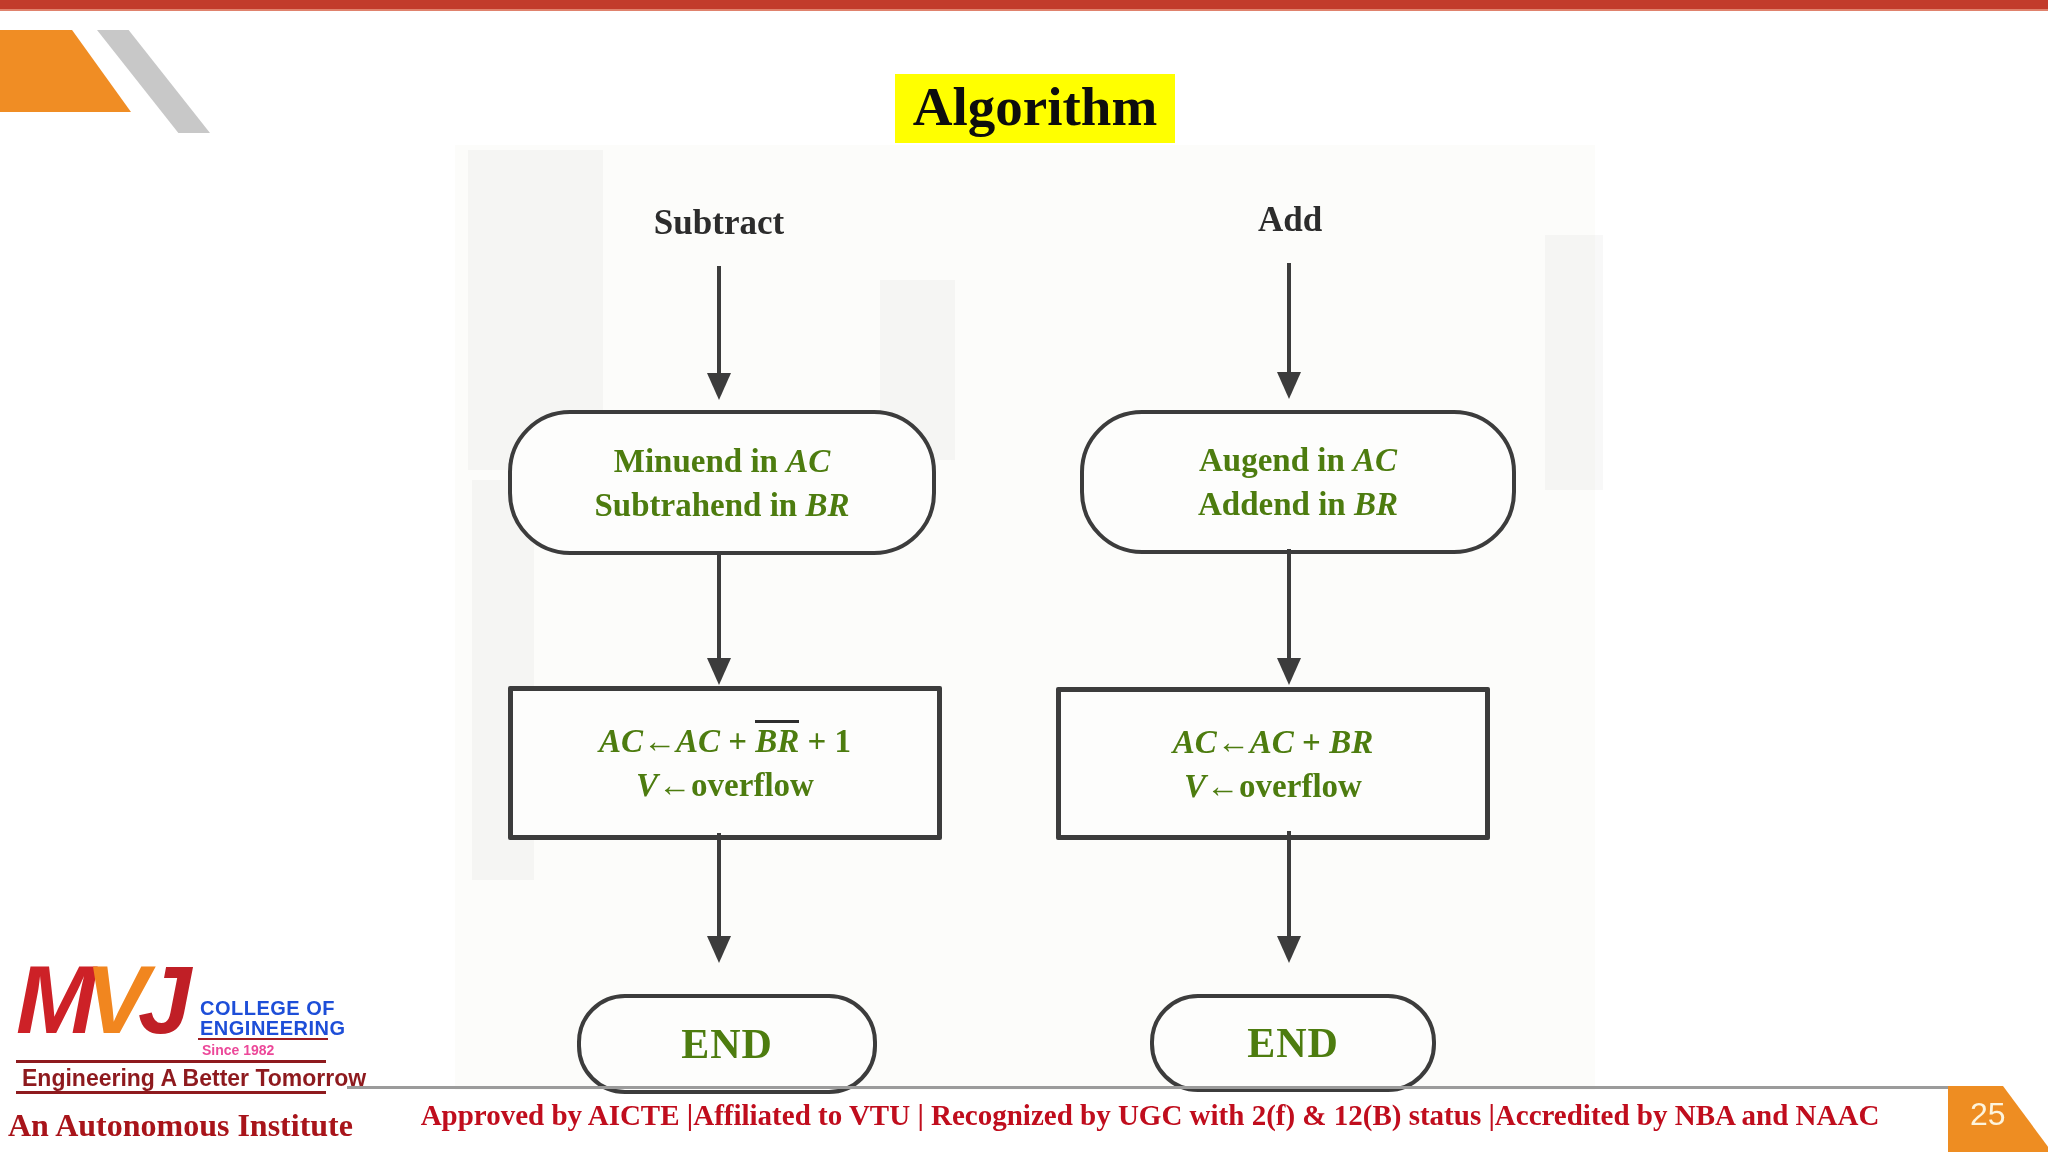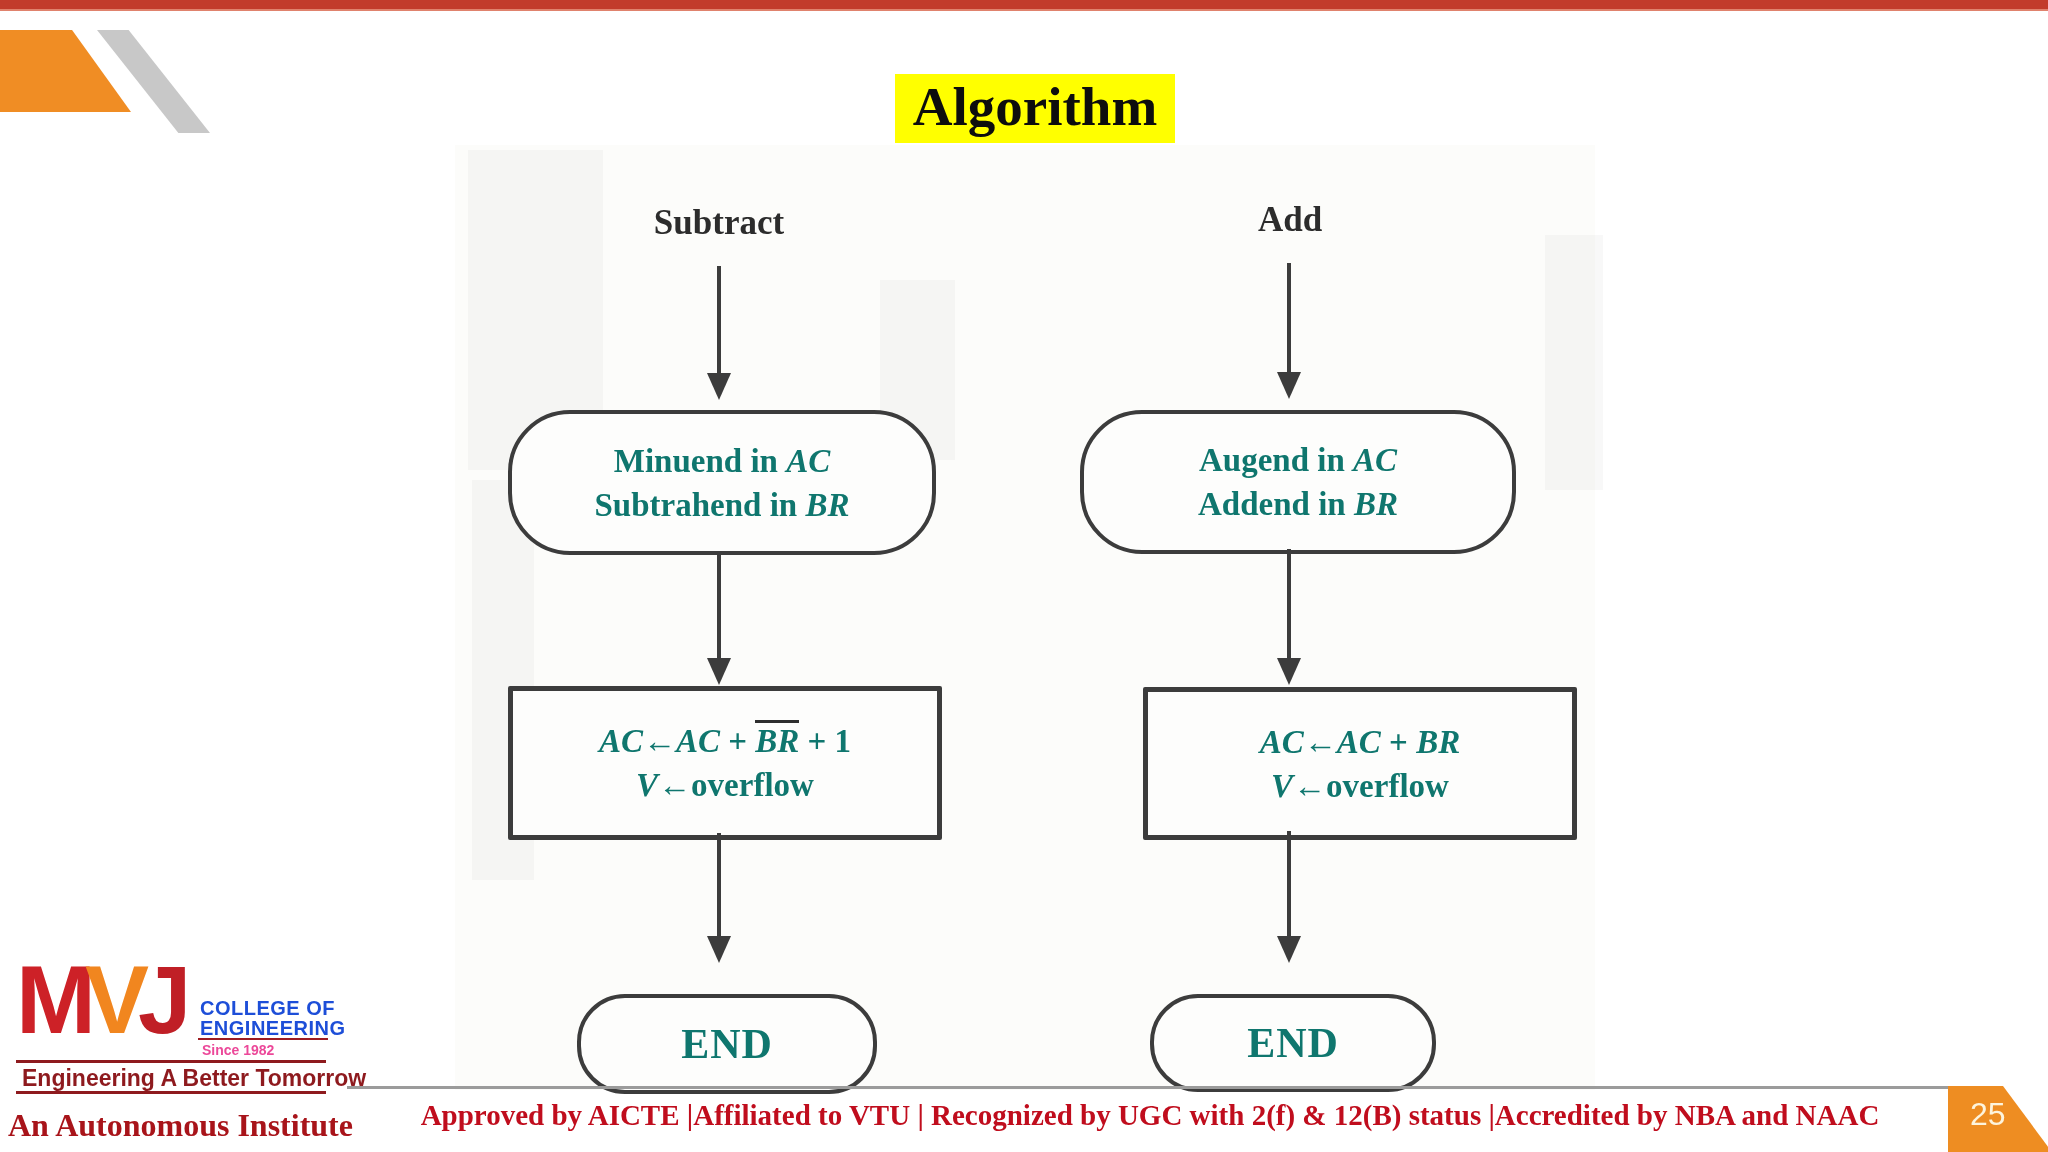--- a/index.html
+++ b/index.html
@@ -18,42 +18,42 @@
   .title-wrap{position:absolute;left:0;top:74px;width:2060px;text-align:center;}
   .title{display:inline-block;background:#ffff00;color:#0d0d0d;
     font-size:55px;font-weight:bold;padding:5px 18px 9px 18px;line-height:1.0;margin-left:10px;}
   
   .scan-bg{position:absolute;left:455px;top:145px;width:1140px;height:945px;background:#fcfcfa;}
   .scan-patch{position:absolute;background:rgba(110,110,110,0.05);}
   
   .flow-label{position:absolute;font-size:35px;font-weight:600;color:#2c2c2c;transform:translateX(-50%);white-space:nowrap;}
   .node{position:absolute;border:4px solid #3c3c3c;background:#fdfdfc;
     display:flex;flex-direction:column;justify-content:center;align-items:center;
-    font-size:33px;font-weight:600;color:#0f766e;line-height:44px;white-space:nowrap;}
+    font-size:33px;font-weight:600;color:#4d7c0f;line-height:44px;white-space:nowrap;}
   .stadium{border-radius:62px;}
   .endpill{border-radius:48px;font-size:42px;letter-spacing:1px;margin-top:28px;}
   .rectbox{border-radius:2px;border-width:5px;}
   .it{font-style:italic;}
   .ovl{border-top:3px solid #2e2e2e;display:inline-block;line-height:1.05;padding-top:1px;}
   
   .arrow{position:absolute;width:4px;background:#3c3c3c;}
   .arrow::after{content:"";position:absolute;left:50%;bottom:-26px;transform:translateX(-50%);
     width:0;height:0;border-left:12px solid transparent;border-right:12px solid transparent;
     border-top:27px solid #3c3c3c;}
   
   .divider{position:absolute;left:347px;top:1086px;width:1601px;height:3px;background:#9b9b9b;}
   .footer-text{position:absolute;left:360px;top:1099px;width:1580px;text-align:center;
     font-size:29px;font-weight:bold;color:#c00d1d;font-family:"Liberation Serif",serif;white-space:nowrap;}
   .page-flag{position:absolute;left:1948px;top:1086px;width:100px;height:66px;background:#ee8d22;
     -webkit-clip-path:polygon(0 0,55% 0,100% 92%,100% 100%,0 100%);clip-path:polygon(0 0,55% 0,100% 92%,100% 100%,0 100%);}
   .page-num{position:absolute;left:22px;top:10px;font-family:"Liberation Sans",sans-serif;
     font-size:32px;color:#fdf4dd;}
   
   .logo{position:absolute;left:0;top:950px;width:340px;height:202px;font-family:"Liberation Sans",sans-serif;}
-  .mvj{position:absolute;left:16px;top:4px;font-size:96px;font-weight:bold;line-height:0.95;letter-spacing:-11px;}
+  .mvj{position:absolute;left:16px;top:4px;font-size:96px;font-weight:bold;line-height:0.95;letter-spacing:-11px;font-style:italic;}
   .mvj .m{color:#cd2127;}
   .mvj .v{color:#f1861f;}
   .mvj .j{color:#c01f26;}
   .college{position:absolute;left:200px;top:48px;color:#1d4ed8;font-weight:bold;line-height:20px;font-size:20px;letter-spacing:0.5px;}
   .college-rule{position:absolute;left:198px;top:88px;width:130px;height:2px;background:#9c1b20;}
   .since{position:absolute;left:202px;top:92px;color:#ec4899;font-size:14px;font-weight:bold;}
   .rule-b{position:absolute;left:16px;top:110px;width:310px;height:3px;background:#8e1a1e;}
   .tagline{position:absolute;left:22px;top:115px;color:#8e1a1e;font-size:23px;font-weight:800;white-space:nowrap;}
   .rule-c{position:absolute;left:16px;top:141px;width:310px;height:3px;background:#8e1a1e;}
   .autonomous{position:absolute;left:8px;top:157px;color:#a8141a;font-size:32px;font-weight:bold;
@@ -104,21 +104,21 @@
 
   <div class="arrow" style="left:1287px;top:263px;height:110px;"></div>
 
   <div class="node stadium" style="left:1080px;top:410px;width:428px;height:136px;">
     <div><span>Augend in </span><span class="it">AC</span></div>
     <div><span>Addend in </span><span class="it">BR</span></div>
   </div>
 
   <div class="arrow" style="left:1287px;top:549px;height:110px;"></div>
 
-  <div class="node rectbox" style="left:1143px;top:687px;width:424px;height:143px;">
+  <div class="node rectbox" style="left:1056px;top:687px;width:424px;height:143px;">
     <div><span class="it">AC</span><span>←</span><span class="it">AC</span><span> + </span><span class="it">BR</span><span></span></div>
     <div><span class="it">V</span><span>←</span><span>overflow</span></div>
   </div>
 
   <div class="arrow" style="left:1287px;top:831px;height:106px;"></div>
 
   <div class="node endpill" style="left:1150px;top:966px;width:278px;height:90px;">
     <div>END</div>
   </div>
 

